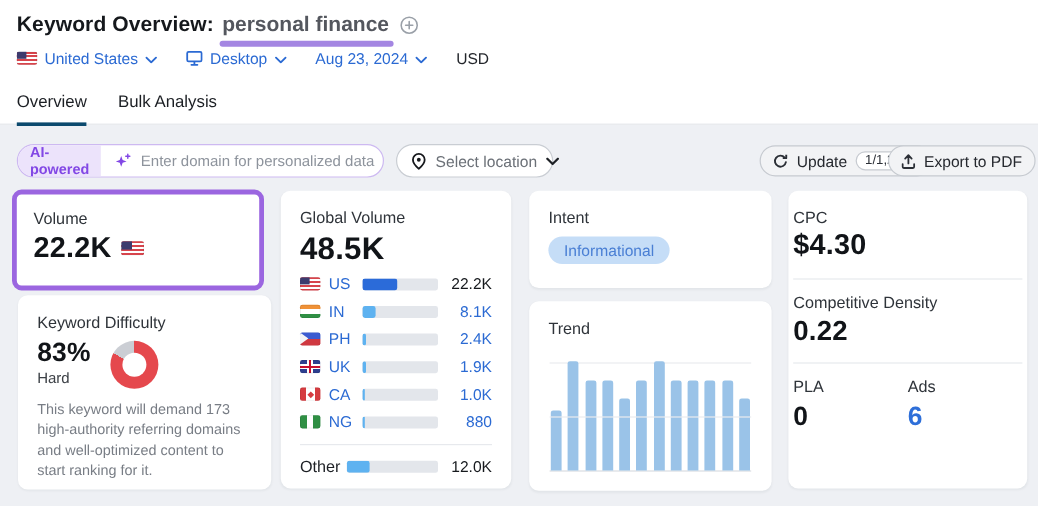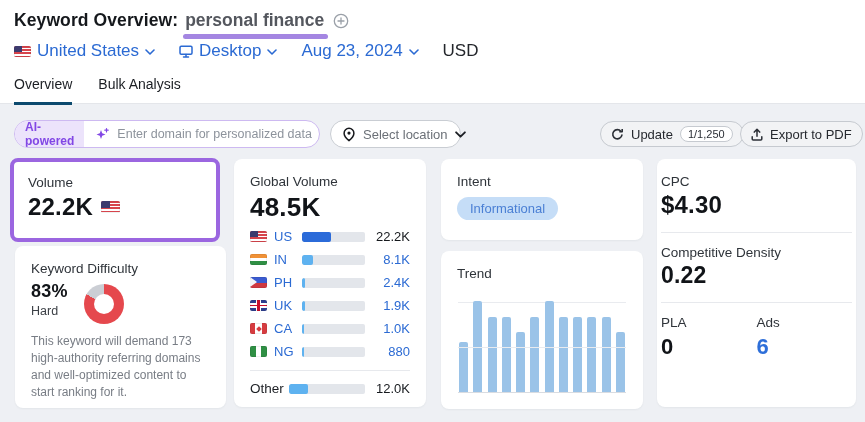--- a/index.html
+++ b/index.html
@@ -8,57 +8,57 @@
   .canvas { position:relative; width:865px; height:422px; overflow:hidden; background:#eef0f4; }
 
   
   .topbar { position:absolute; left:0; top:0; width:865px; height:104px; background:#fff; border-bottom:1px solid #e4e6ea; }
   .title-row { position:absolute; left:14px; top:10px; display:flex; align-items:center; white-space:nowrap; }
   .title { font-size:17.5px; font-weight:700; color:#15181c; letter-spacing:.1px; }
   .kw { font-size:17.5px; font-weight:700; color:#54575e; margin-left:7px; position:relative; }
   .kw::after { content:""; position:absolute; left:-2px; right:-4px; bottom:-8px; height:5px; border-radius:3px; background:var(--underline_purple,#a486e2); }
   .plus-wrap { margin-left:9px; display:flex; align-items:center; }
 
-  .filters { position:absolute; left:14px; top:41px; display:flex; align-items:center; gap:24px; font-size:17px; color:var(--link_blue,#2b6ad3); white-space:nowrap; }
+  .filters { position:absolute; left:14px; top:41px; display:flex; align-items:center; gap:24px; font-size:13px; color:var(--link_blue,#2b6ad3); white-space:nowrap; }
   .filter-item { display:flex; align-items:center; gap:6px; cursor:pointer; }
   .filter-item .chev { color:var(--link_blue,#2b6ad3); margin-top:2px; }
   .currency { color:#23262b; font-weight:500; }
 
   .tabs { position:absolute; left:14px; top:76px; display:flex; gap:26px; font-size:14px; color:#1b1e23; font-weight:500; }
   .tab { padding-bottom:10px; cursor:pointer; }
   .tab.active { border-bottom:3px solid #0c4a6e; }
 
   
   .ai-combo { position:absolute; left:14px; top:120px; width:306px; height:28px; display:flex; align-items:stretch; border:1px solid #cdb9f1; border-radius:15px; overflow:hidden; background:#fff; }
   .ai-badge { display:flex; align-items:center; padding:0 10px; background:#ece3fb; color:var(--ai_purple,#8247e5); font-size:12px; font-weight:700; }
   .ai-input { display:flex; align-items:center; gap:7px; padding:0 11px; flex:1; }
   .ai-placeholder { font-size:12.5px; color:#8d939c; white-space:nowrap; }
 
   .loc-select { position:absolute; left:330px; top:120px; width:131px; height:28px; background:#fff; border:1px solid #c9cdd3; border-radius:15px; display:flex; align-items:center; gap:7px; padding:0 11px; cursor:pointer; }
   .loc-label { font-size:13px; color:#6b7077; white-space:nowrap; }
   .loc-select .chev { margin-left:auto; color:#1d2025; }
 
   .btn { position:absolute; top:121px; height:26px; background:#f2f3f5; border:1px solid #c6cad0; border-radius:13px; display:flex; align-items:center; gap:7px; padding:0 10px; font-size:13px; color:#26292f; font-weight:500; cursor:pointer; white-space:nowrap; }
-  .btn-update { left:600px; }
+  .btn-update { left:633px; }
   .btn-export { left:740px; }
   .quota { background:#fff; border:1px solid #c6cad0; border-radius:10px; font-size:11px; padding:1px 7px; color:#2b2f36; font-weight:400; }
 
   
   .card { position:absolute; background:#fff; border-radius:8px; box-shadow:0 1px 2px rgba(25,30,40,.05); }
   .card-label { font-size:13.5px; color:#2f343a; }
   .big { font-weight:700; color:#111418; letter-spacing:.2px; }
 
   .volume-box { left:10px; top:158px; width:210px; height:84px; border:4px solid var(--accent_purple,#9b66e0); box-shadow:none; }
   .volume-inner { padding:13px 14px; }
   .volume-value-row { display:flex; align-items:center; gap:8px; margin-top:3px; }
   .volume-value { font-size:24px; }
 
   .kd-card { left:15px; top:246px; width:211px; height:162px; padding:15px 16px; }
   .kd-top { display:flex; align-items:flex-start; margin-top:6px; }
-  .kd-left .kd-value { font-size:18px; line-height:1.1; }
+  .kd-left .kd-value { font-size:22px; line-height:1.1; }
   .kd-sev { font-size:12.5px; color:#3c4046; margin-top:2px; }
   .donut { width:40px; height:40px; border-radius:50%; margin-left:16px; margin-top:2px; position:relative; }
   .donut::after { content:""; position:absolute; inset:10px; background:#fff; border-radius:50%; }
   .kd-desc { font-size:12px; color:#787d85; line-height:1.42; margin-top:9px; }
 
   .gv-card { left:234px; top:159px; width:192px; height:248px; padding:15px 16px 12px; }
   .gv-value { font-size:26px; margin-top:3px; }
   .gv-rows { margin-top:2px; }
   .gv-row { display:flex; align-items:center; height:23px; }
   .gv-country { font-size:13px; color:var(--link_blue,#2b6ad3); width:24px; margin-left:7px; text-decoration:none; cursor:pointer; }

